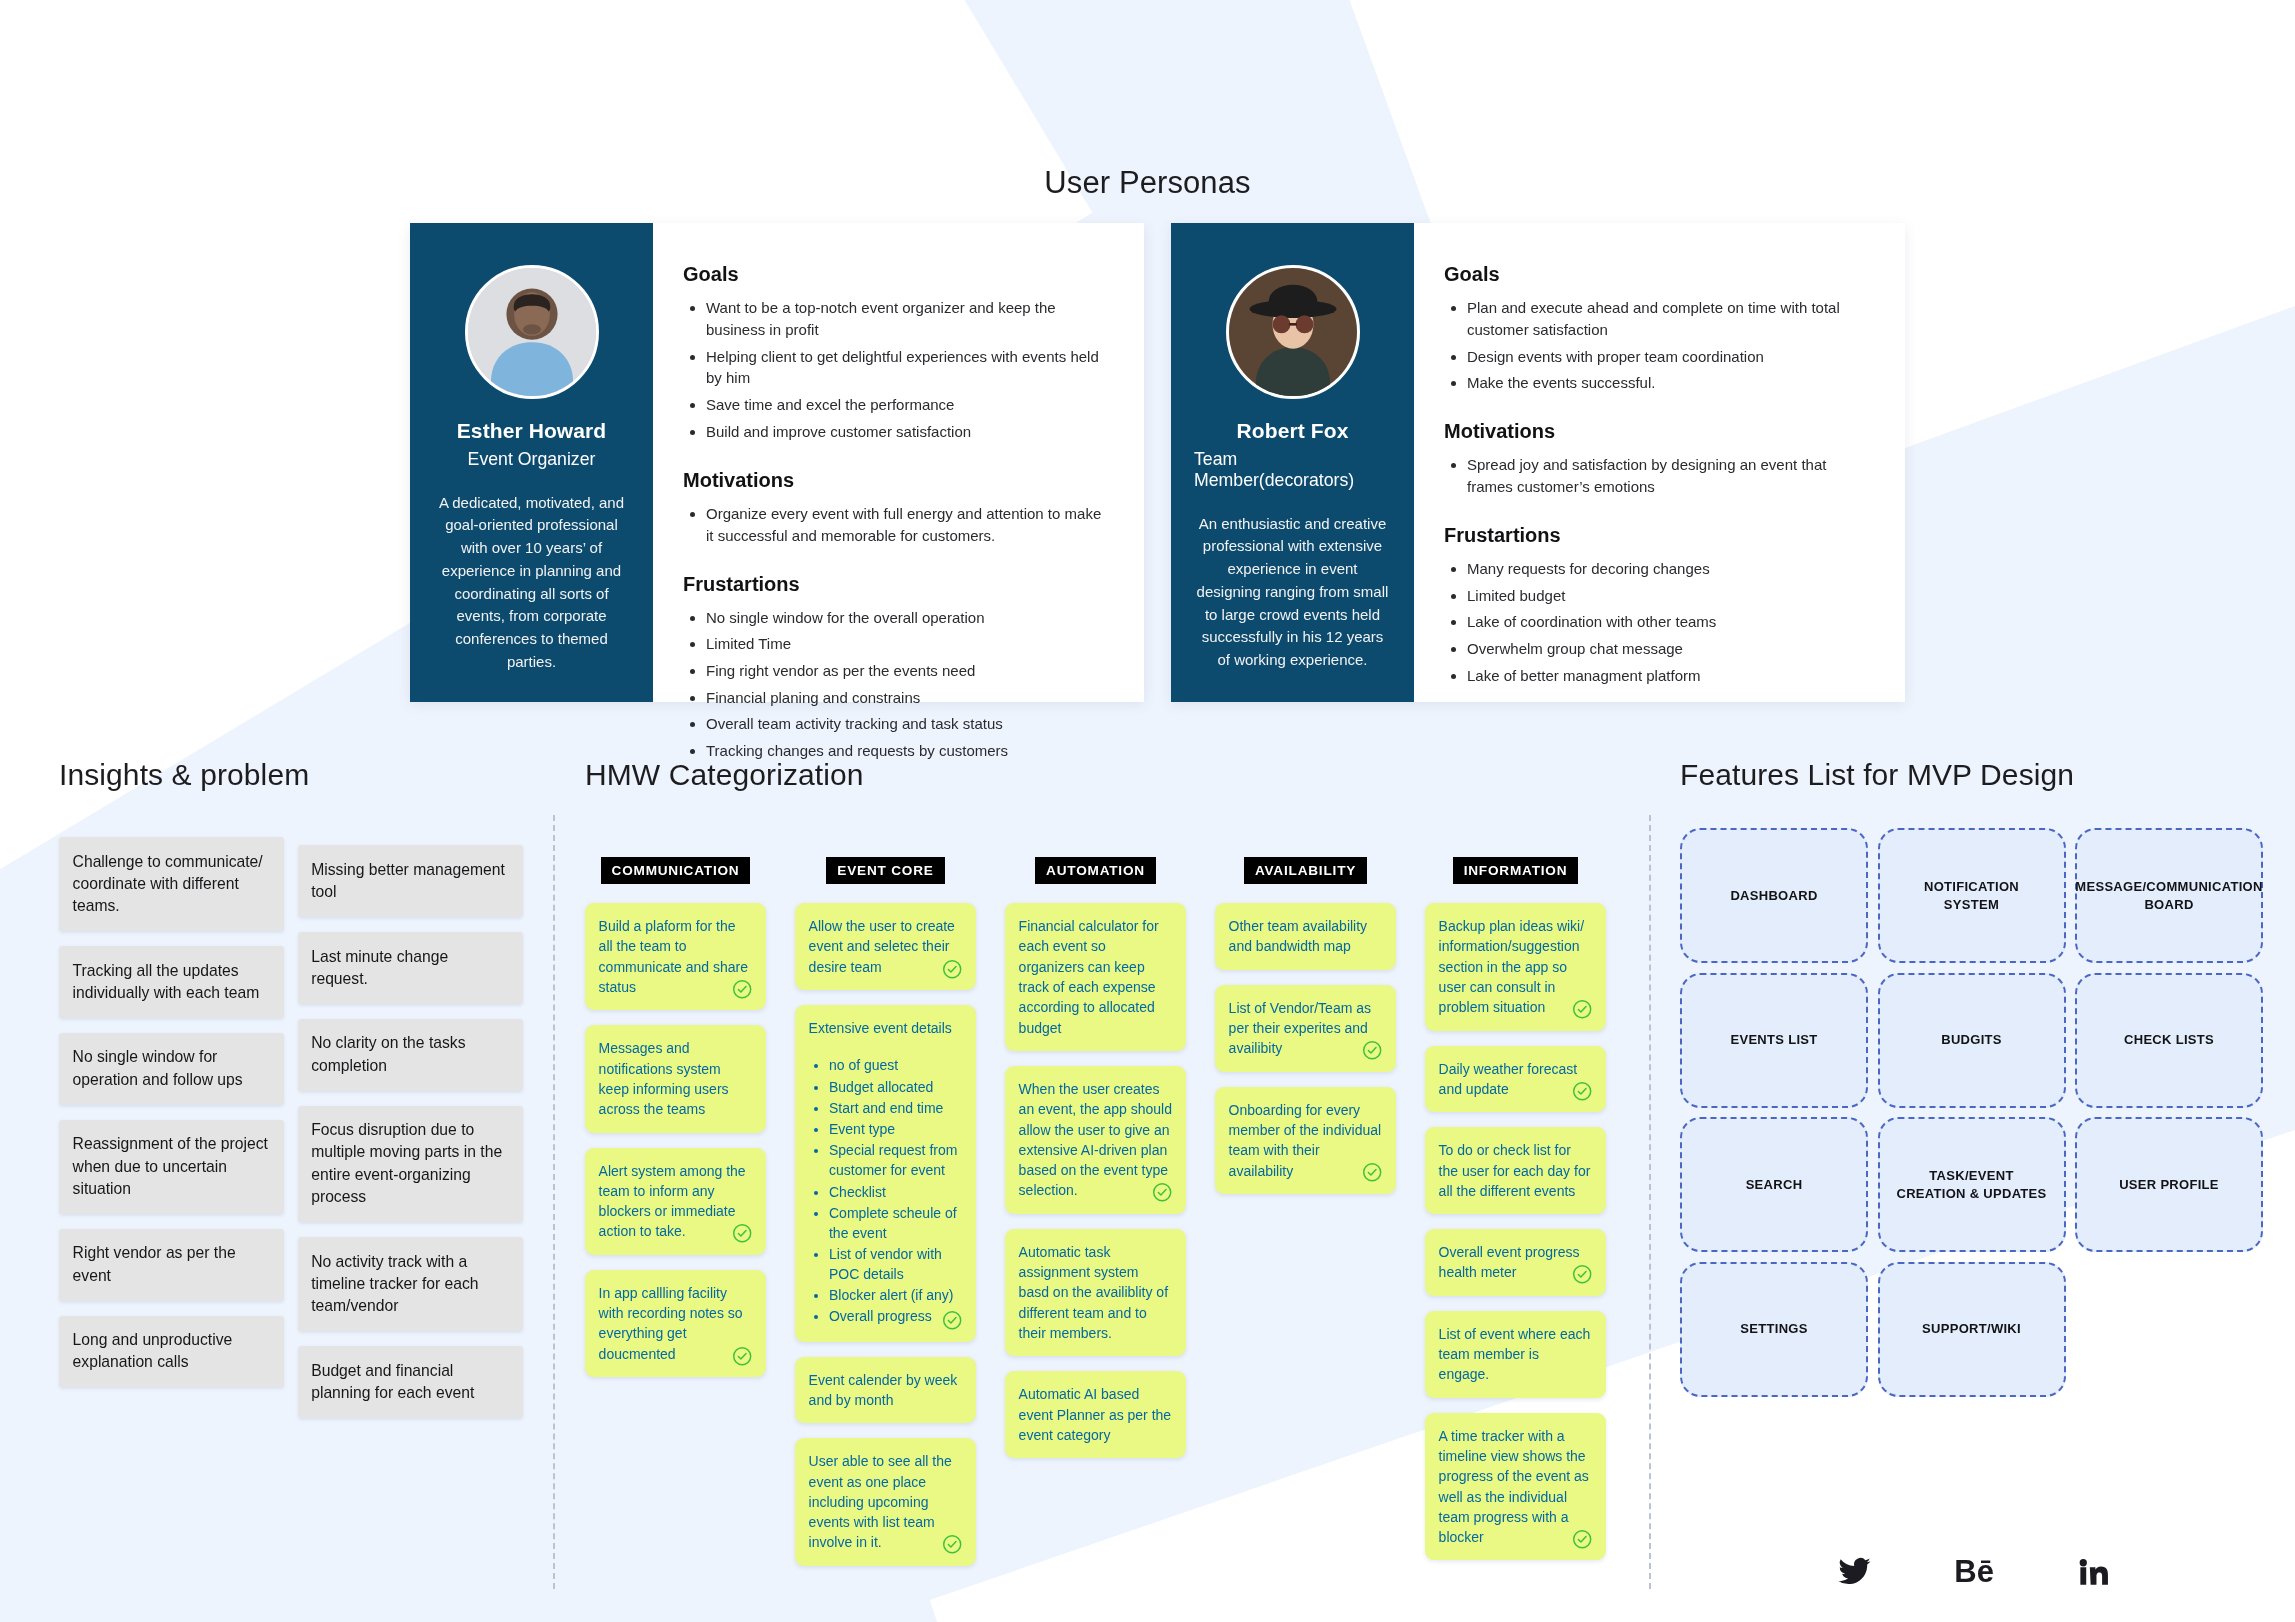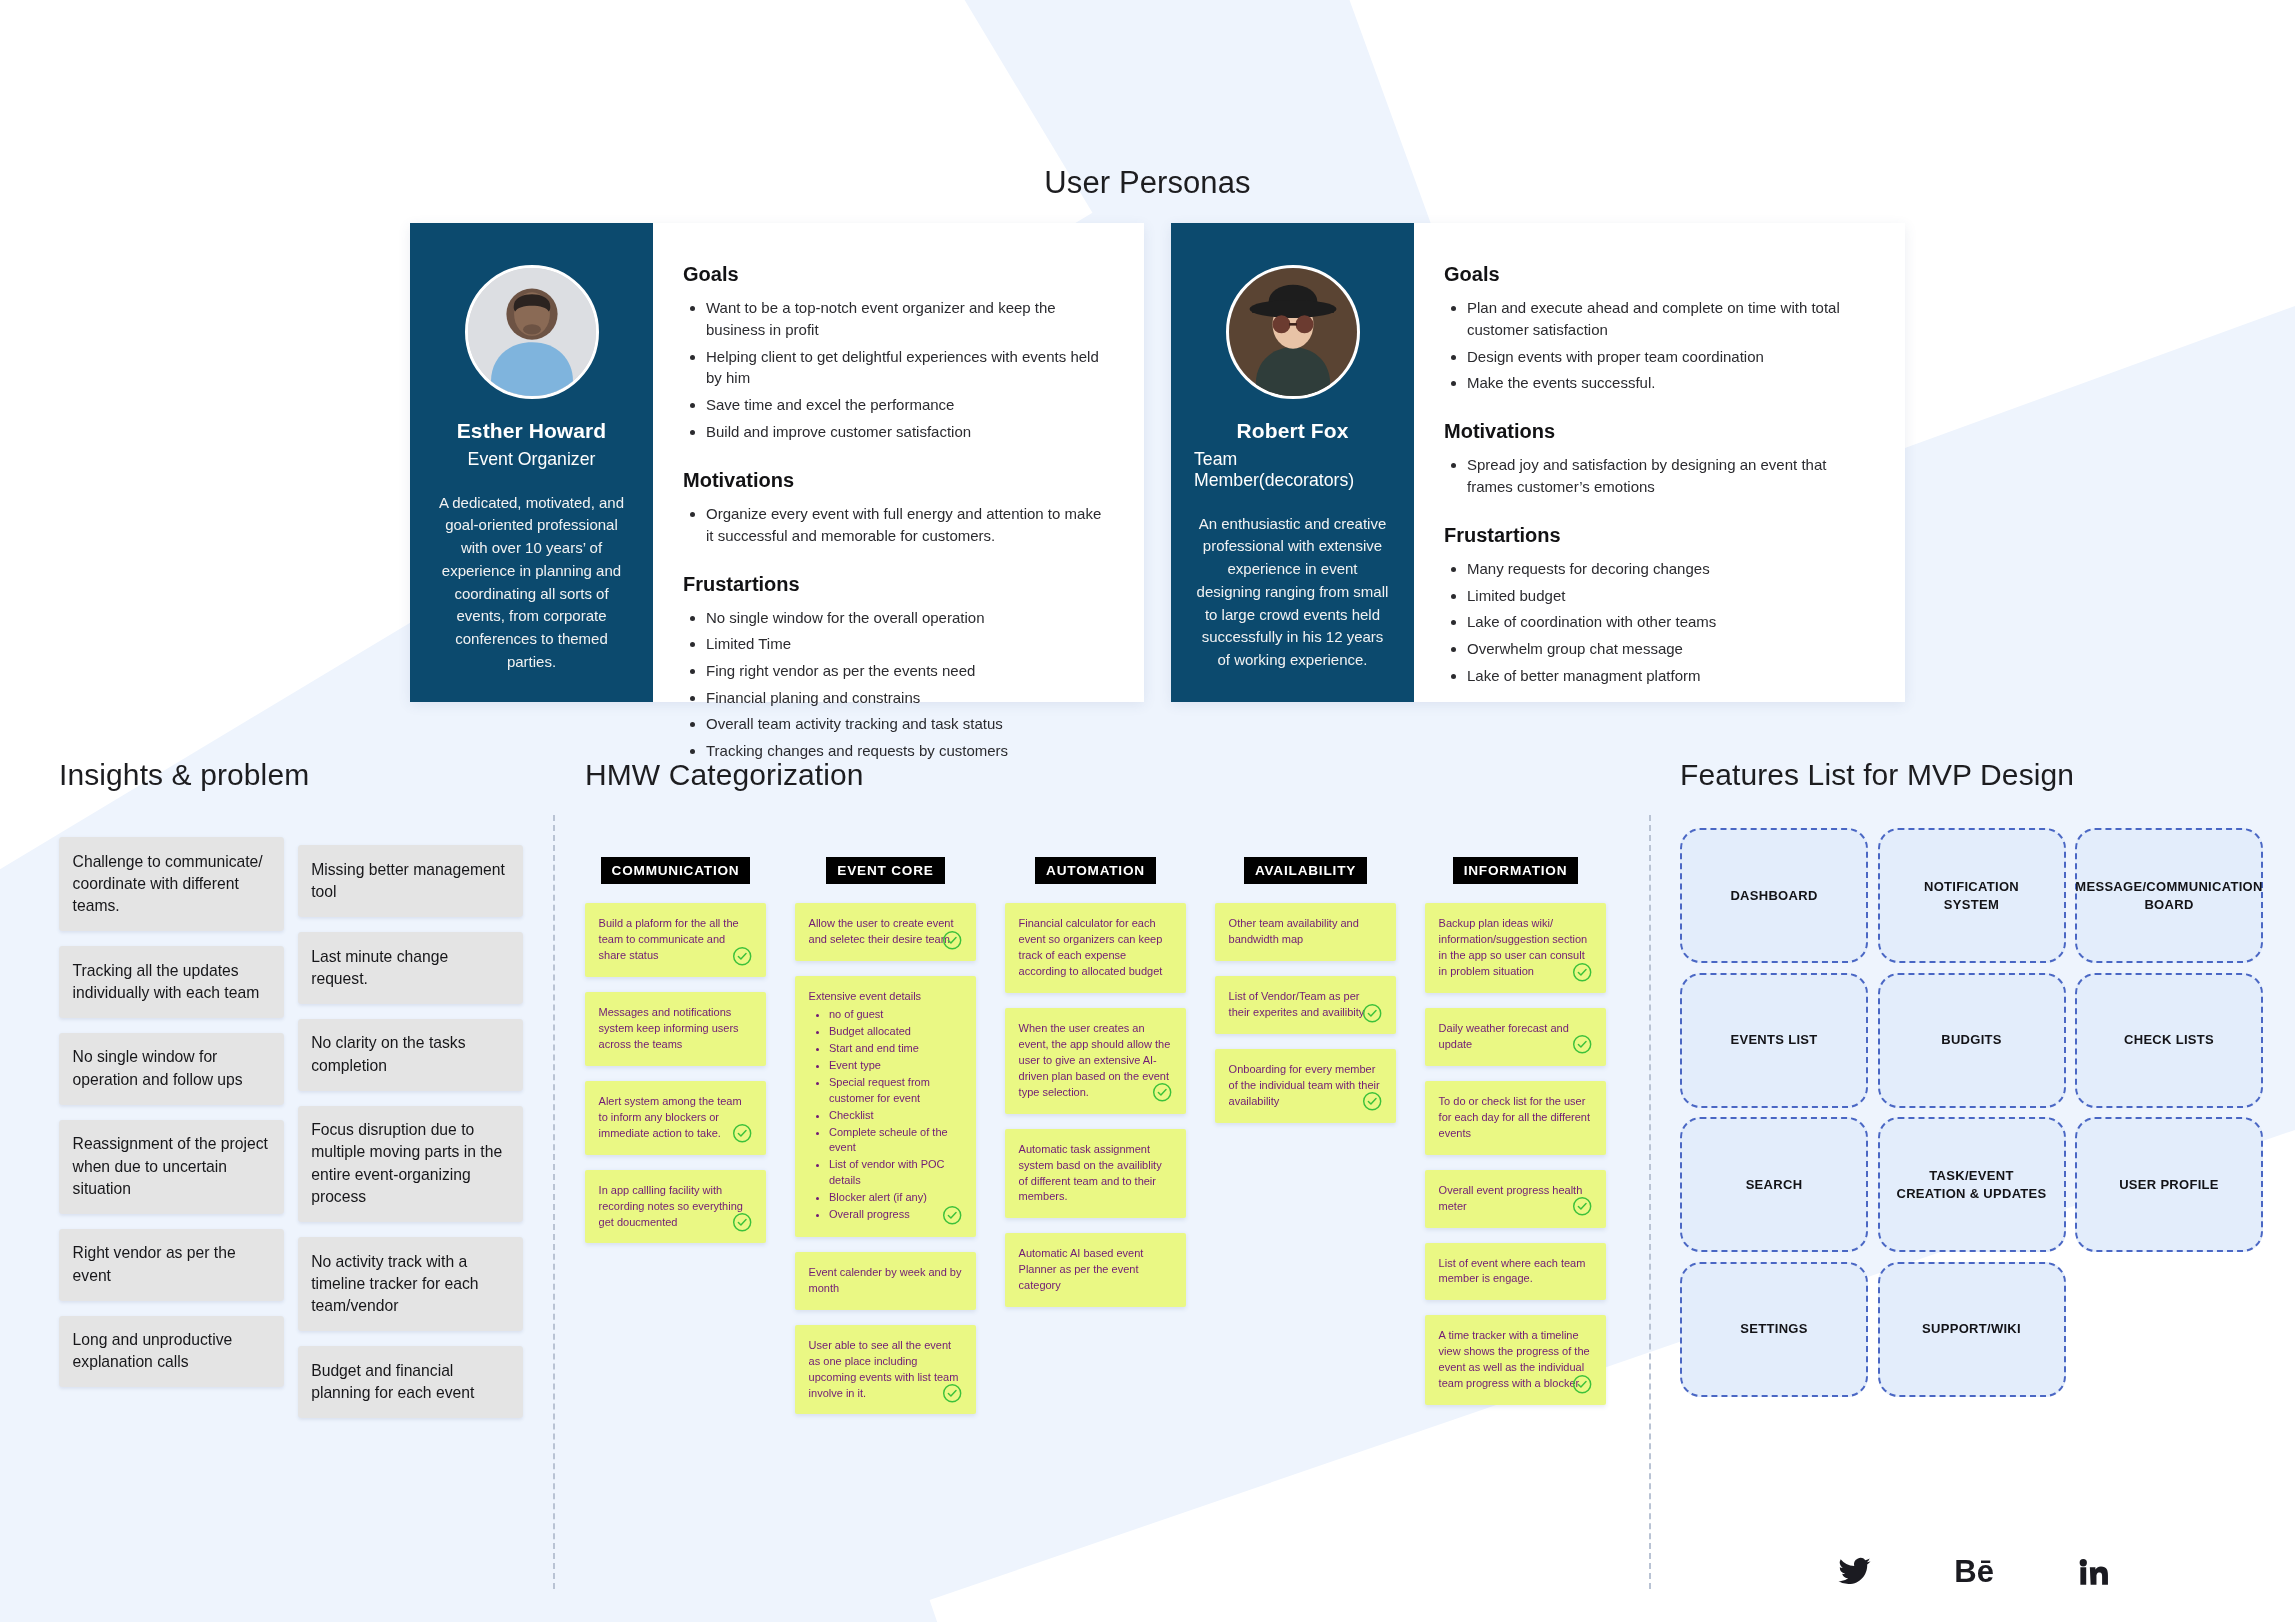--- a/index.html
+++ b/index.html
@@ -104,25 +104,25 @@
   
   #hmw { position:absolute; top:857px; left:585px; display:flex; gap:29px; }
   .hmw-col { width:181px; display:flex; flex-direction:column; align-items:center; }
   .hmw-tag {
     background:#000000; color:#ffffff; font-size:13.6px; font-weight:700;
     letter-spacing:0.8px; padding:6.1px 11px; margin-bottom:19px;
     white-space:nowrap;
   }
   .hmw-stack { width:100%; display:flex; flex-direction:column; gap:15px; }
   .hmw-card {
-    position:relative; background:#eaf884; border-radius:2px;
-    padding:13px 13.6px 13px 13.6px; font-size:11px; line-height:1.45;
-    color:#701a75; box-shadow:0 1.4px 4.1px rgba(60,80,130,.12);
-  }
-  .hmw-card ul { list-style:disc; padding-left:20.4px; margin-top:2px; }
+    position:relative; background:#eaf884; border-radius:9px;
+    padding:13px 13.6px 13px 13.6px; font-size:14px; line-height:1.45;
+    color:#0369a1; box-shadow:0 1.4px 4.1px rgba(60,80,130,.12);
+  }
+  .hmw-card ul { list-style:disc; padding-left:20.4px; margin-top:18px; }
   .hmw-card ul li { margin-bottom:1.4px; line-height:1.42; }
   .check-icon {
     position:absolute; right:13.6px; bottom:11px; width:20.4px; height:20.4px;
   }
   .check-icon svg { display:block; width:100%; height:100%; }
 
   
   #features { position:absolute; top:828px; left:1680px;
     display:grid; grid-template-columns:repeat(3,188px);
     grid-auto-rows:135px; gap:9.5px; }

